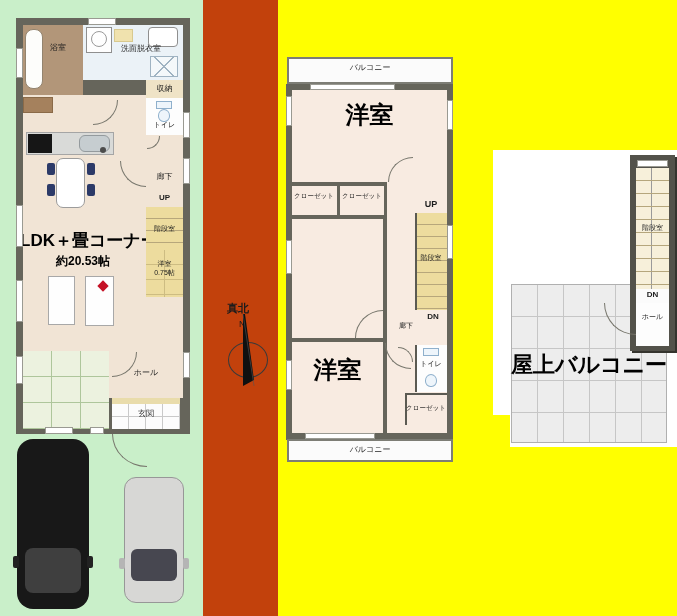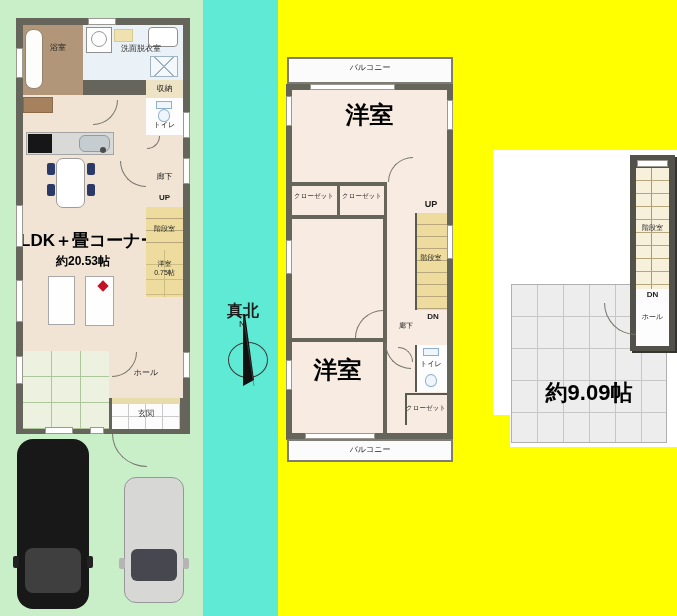--- a/index.html
+++ b/index.html
@@ -1,16 +1,16 @@
 <!DOCTYPE html>
 <html><head>
 <meta charset="utf-8">
 <style>
   html,body{margin:0;padding:0;background:#fff;}
-  #stage{position:relative;width:677px;height:616px;background:#5eead4;overflow:hidden;
+  #stage{position:relative;width:677px;height:616px;background:#c2410c;overflow:hidden;
          font-family:"Liberation Sans","DejaVu Sans",sans-serif;}
   .abs{position:absolute;box-sizing:border-box;}
   .lbl{position:absolute;box-sizing:border-box;color:#1c1c1c;white-space:nowrap;line-height:1.05;
        font-family:"Liberation Sans","DejaVu Sans",sans-serif;}
   .ctr{text-align:center;}
   .big{font-weight:bold;color:#000;letter-spacing:0px;}
   .win{background:#ffffff;border:1px solid #9a9a92;}
   .arc{position:absolute;box-sizing:border-box;border:0 solid #77766c;background:transparent;}
   .arc-bl{border-left-width:1px;border-bottom-width:1px;border-bottom-left-radius:100% 100%;}
   .arc-br{border-right-width:1px;border-bottom-width:1px;border-bottom-right-radius:100% 100%;}
@@ -116,21 +116,21 @@
 
   <div class="abs" style="left:17px;top:439px;width:72px;height:170px;background:#181818;border-radius:16px;"></div>
   <div class="abs" style="left:25px;top:548px;width:56px;height:45px;background:#3f3f3f;border-radius:8px;"></div>
   <div class="abs" style="left:13px;top:556px;width:6px;height:12px;background:#222;border-radius:2px;"></div>
   <div class="abs" style="left:87px;top:556px;width:6px;height:12px;background:#222;border-radius:2px;"></div>
   <div class="abs" style="left:124px;top:477px;width:60px;height:126px;background:#d7d7d5;border:1px solid #979797;border-radius:12px;"></div>
   <div class="abs" style="left:131px;top:549px;width:46px;height:32px;background:#474750;border-radius:6px;"></div>
   <div class="abs" style="left:119px;top:558px;width:6px;height:11px;background:#b5b5b5;border-radius:2px;"></div>
   <div class="abs" style="left:183px;top:558px;width:6px;height:11px;background:#b5b5b5;border-radius:2px;"></div>
 
-  <div class="lbl" style="left:227px;top:303px;font-size:16px;font-weight:bold;">真北</div>
+  <div class="lbl" style="left:227px;top:303px;font-size:11px;font-weight:bold;">真北</div>
   <div class="lbl" style="left:239px;top:320px;font-size:9px;">N</div>
   <div class="abs" style="left:228px;top:342px;width:40px;height:36px;border:1px solid #3a3a3a;border-radius:50%;"></div>
   <svg class="abs" style="left:233px;top:314px;" width="28" height="76" viewBox="0 0 28 76">
     <polygon points="10,0 12,0 21,66 10,72" fill="#101010"></polygon>
     <line x1="10" y1="0" x2="21" y2="72" stroke="#555" stroke-width="0.6"></line>
   </svg>
 
   <div class="abs" style="left:278px;top:0;width:399px;height:616px;background:#ffff00;"></div>
 
   <div class="abs" style="left:287px;top:57px;width:166px;height:27px;background:#fbfbfb;border:2px solid #7d7d75;"></div>
@@ -179,21 +179,21 @@
   <div class="arc arc-bl" style="left:385px;top:343px;width:26px;height:26px;"></div>
   <div class="arc arc-tr" style="left:398px;top:347px;width:15px;height:15px;"></div>
 
   <div class="abs" style="left:287px;top:439px;width:166px;height:23px;background:#fbfbfb;border:2px solid #7d7d75;"></div>
   <div class="lbl ctr" style="left:287px;top:446px;width:166px;font-size:8px;">バルコニー</div>
 
   <div class="abs" style="left:493px;top:150px;width:184px;height:297px;background:#ffffff;"></div>
   <div class="abs" style="left:493px;top:415px;width:17px;height:32px;background:#ffff00;"></div>
 
   <div class="abs roof-grid" style="left:511px;top:284px;width:156px;height:159px;background-color:#ededed;border:1px solid #b0b0b0;"></div>
-  <div class="lbl ctr big" style="left:505px;top:381px;width:168px;font-size:22px;">約9.09帖</div>
+  <div class="lbl ctr big" style="left:505px;top:353px;width:168px;font-size:22px;">屋上バルコニー</div>
 
   <div class="abs" style="left:630px;top:155px;width:45px;height:196px;background:#53524a;box-shadow:2px 2px 0 #35342e;"></div>
   <div class="abs win" style="left:637px;top:160px;width:31px;height:7px;"></div>
   <div class="abs treads" style="left:636px;top:168px;width:33px;height:121px;background-color:#f7f0da;background-image:repeating-linear-gradient(180deg,transparent 0,transparent 12px,#b5a67c 12px,#b5a67c 13px),linear-gradient(90deg,transparent 15px,#9a9a9a 15px,#9a9a9a 16px,transparent 16px);"></div>
   <div class="lbl ctr" style="left:636px;top:224px;width:33px;font-size:7px;">階段室</div>
   <div class="abs" style="left:636px;top:289px;width:33px;height:14px;background:#fbfbfb;"></div>
   <div class="lbl ctr" style="left:636px;top:291px;width:33px;font-size:8px;font-weight:bold;">DN</div>
   <div class="abs" style="left:636px;top:303px;width:33px;height:43px;background:#fdfdfd;"></div>
   <div class="lbl ctr" style="left:636px;top:313px;width:33px;font-size:7px;">ホール</div>
   <div class="arc arc-bl" style="left:604px;top:303px;width:32px;height:32px;"></div>

